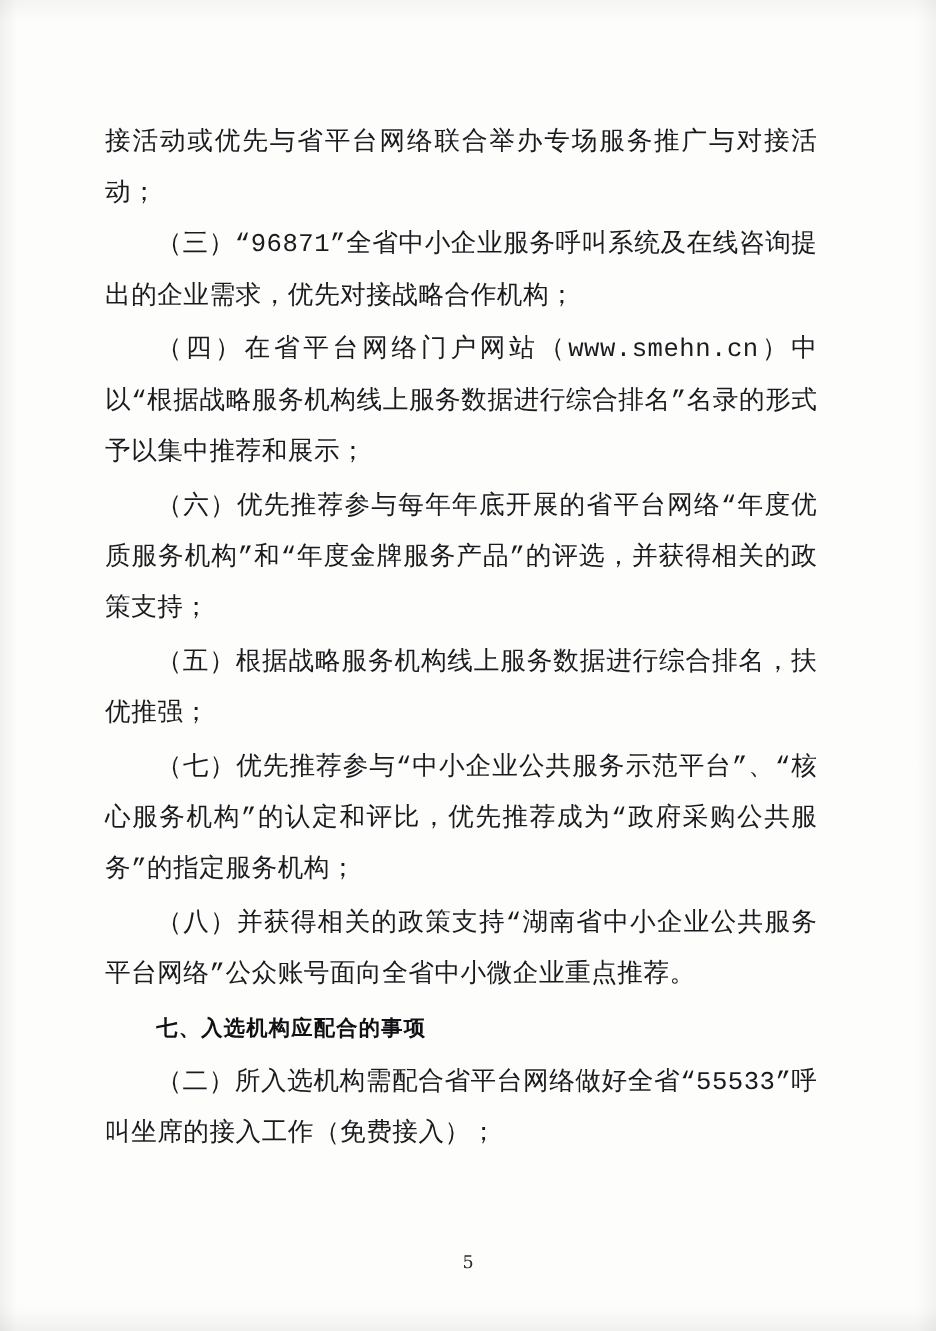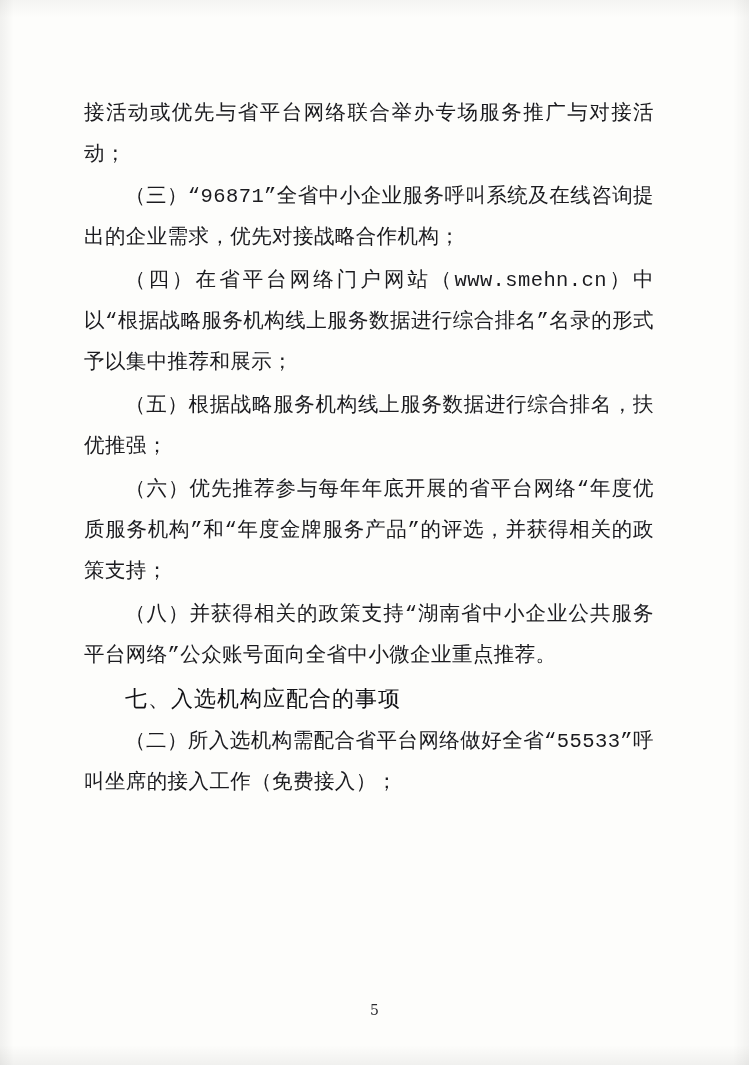--- a/index.html
+++ b/index.html
@@ -47,23 +47,23 @@
     text-justify: inter-ideograph;
     letter-spacing: 0.4px;
     font-family: "DejaVu Serif", serif;
   }
   p.indent {
     text-indent: 41px;
     font-family: Liberation Mono, monospace;
   }
   p.heading {
     margin: 0 0 2px 0;
-    font-size: 22px;
+    font-size: 17px;
     line-height: 41px;
-    font-weight: normal;
+    font-weight: bold;
     color: #111115;
     text-indent: 41px;
     letter-spacing: 1px;
   }
   .pagenum {
     position: absolute;
     left: 0;
     right: 0;
     top: 1002px;
     text-align: center;
@@ -77,24 +77,25 @@
 
 <div class="page">
   <div class="doc-body">
 
     <p class="para">接活动或优先与省平台网络联合举办专场服务推广与对接活动；</p>
 
     <p class="para indent">（三）“96871”全省中小企业服务呼叫系统及在线咨询提出的企业需求，优先对接战略合作机构；</p>
 
     <p class="para indent">（四）在省平台网络门户网站（www.smehn.cn）中以“根据战略服务机构线上服务数据进行综合排名”名录的形式予以集中推荐和展示；</p>
 
+    <p class="para indent">（六）优先推荐参与每年年底开展的省平台网络“年度优质服务机构”和“年度金牌服务产品”的评选，并获得相关的政策支持；</p>
+
     <p class="para indent">（五）根据战略服务机构线上服务数据进行综合排名，扶优推强；</p>
 
-    <p class="para indent">（六）优先推荐参与每年年底开展的省平台网络“年度优质服务机构”和“年度金牌服务产品”的评选，并获得相关的政策支持；</p>
-
+    <p class="para indent">（七）优先推荐参与“中小企业公共服务示范平台”、“核心服务机构”的认定和评比，优先推荐成为“政府采购公共服务”的指定服务机构；</p>
 
     <p class="para indent">（八）并获得相关的政策支持“湖南省中小企业公共服务平台网络”公众账号面向全省中小微企业重点推荐。</p>
 
     <p class="heading">七、入选机构应配合的事项</p>
 
 
     <p class="para indent">（二）所入选机构需配合省平台网络做好全省“55533”呼叫坐席的接入工作（免费接入）；</p>
 
   </div>
 

